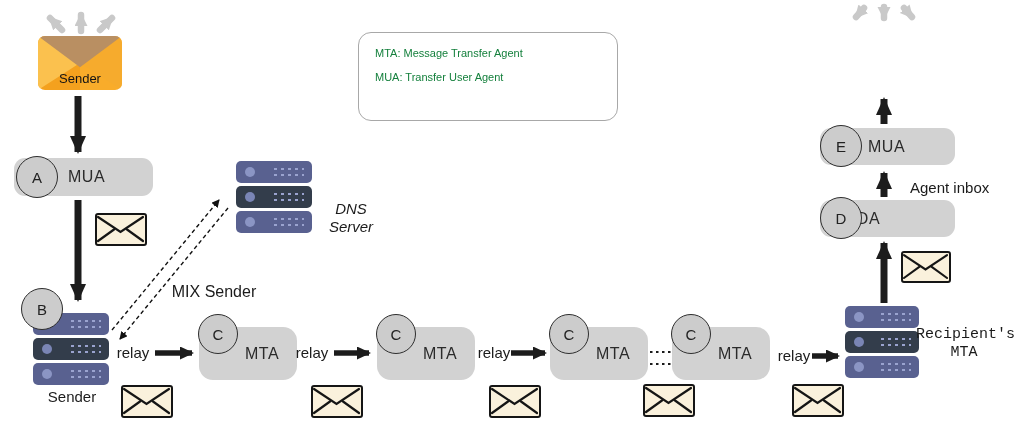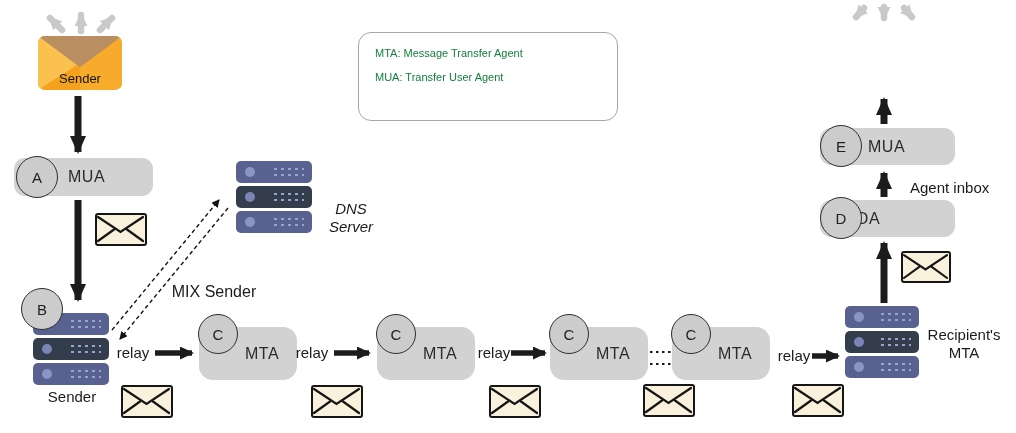--- a/index.html
+++ b/index.html
@@ -255,21 +255,21 @@
       </div>
     <div class="srv-unit dark">
         <span class="pw"></span>
         <span class="dots"></span>
       </div>
     <div class="srv-unit">
         <span class="pw"></span>
         <span class="dots"></span>
       </div>
   </div>
-  <div class="lbl" style="left:916px;top:326px;width:96px;">
+  <div class="lbl" style="left:916px;top:326px;width:96px;font-family:Liberation Mono, monospace;">
     <div>Recipient's</div>
     <div>MTA</div>
   </div>
 
   <div class="env" style="left:901px;top:251px;width:50px;height:32px;">
     <svg width="45" height="27" viewBox="0 0 47 28" fill="none" stroke="#151515" stroke-width="2.2" stroke-linecap="round">
       <path d="M1 2 L23.5 17 L46 2"></path>
         <path d="M1 26 L17 14.5"></path>
         <path d="M46 26 L30 14.5"></path>
     </svg>

